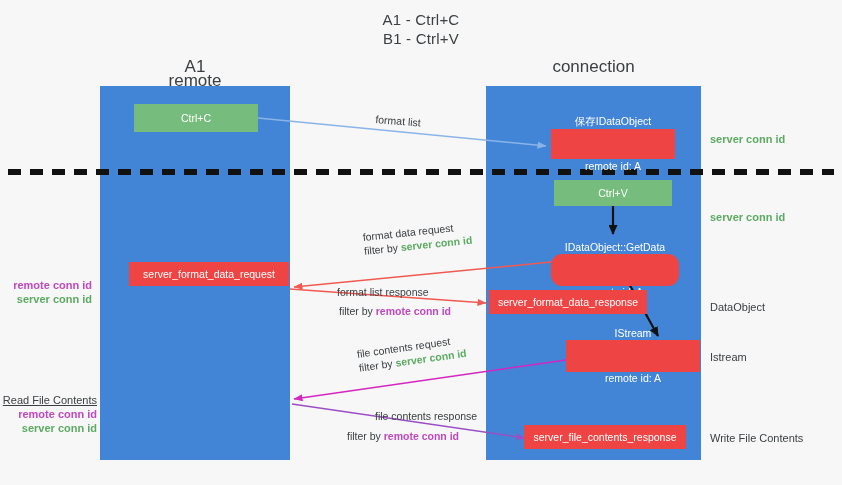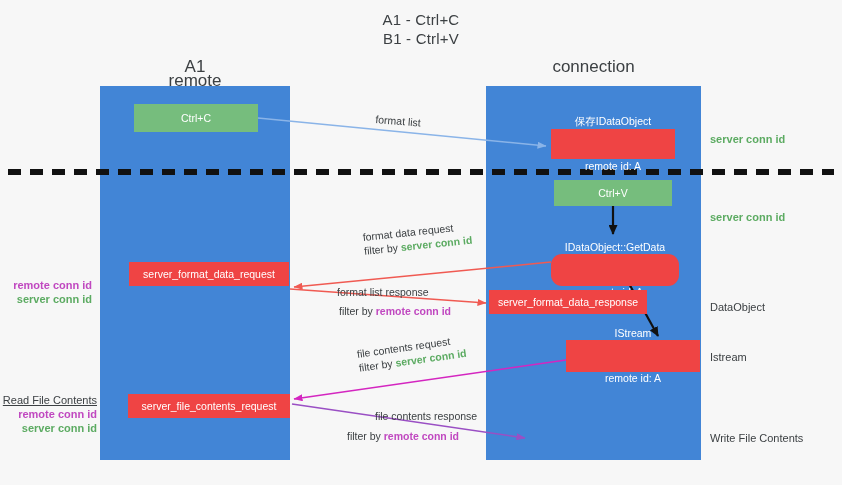--- a/index.html
+++ b/index.html
@@ -193,24 +193,24 @@
   </div>
 
   <div class="node orange" style="left:129px; top:262px; width:160px; height:24px;">
     <span>server_format_data_request</span>
   </div>
 
   <div class="node orange" style="left:489px; top:290px; width:158px; height:24px;">
     <span>server_format_data_response</span>
   </div>
 
-  <div class="node orange" style="left:128px; top:394px; width:162px; height:24px;">
-    <span>server_file_contents_request</span>
-  </div>
-
+
+  <div class="node orange" style="left:524px; top:425px; width:162px; height:24px;">
+    <span>server_file_contents_response</span>
+  </div>
 
   <div class="edge-label rot" style="left:376px; top:112px; transform: rotate(4.5deg);">
     <span>format list</span>
   </div>
 
   <div class="edge-label rot" style="left:362px; top:230px; transform: rotate(-6deg);">
     <div>format data request</div>
     <div>
       <span>filter by </span><span class="green-txt">server conn id</span>
     </div>

